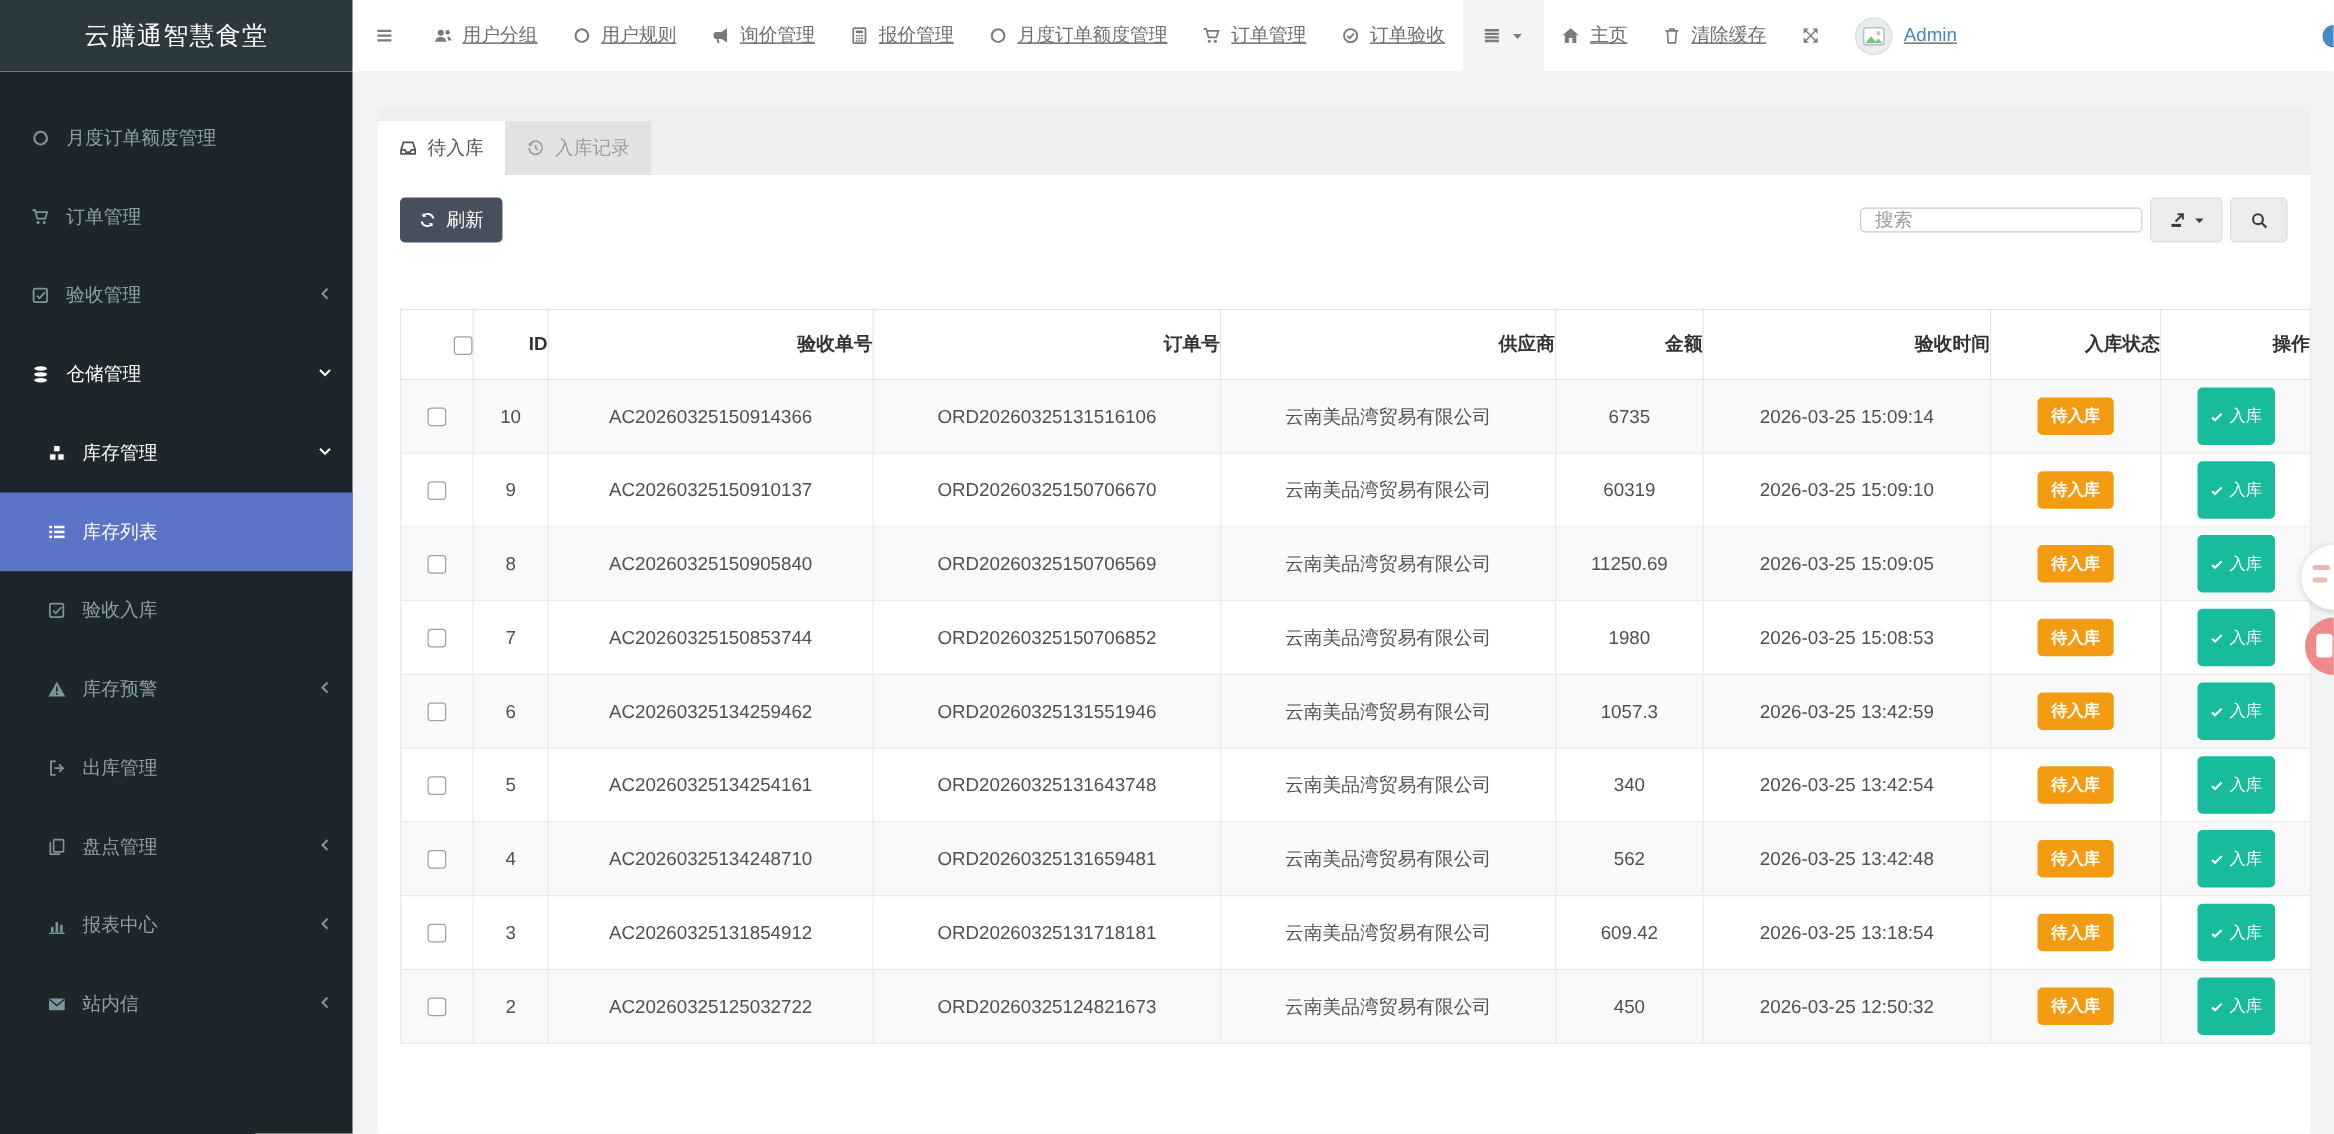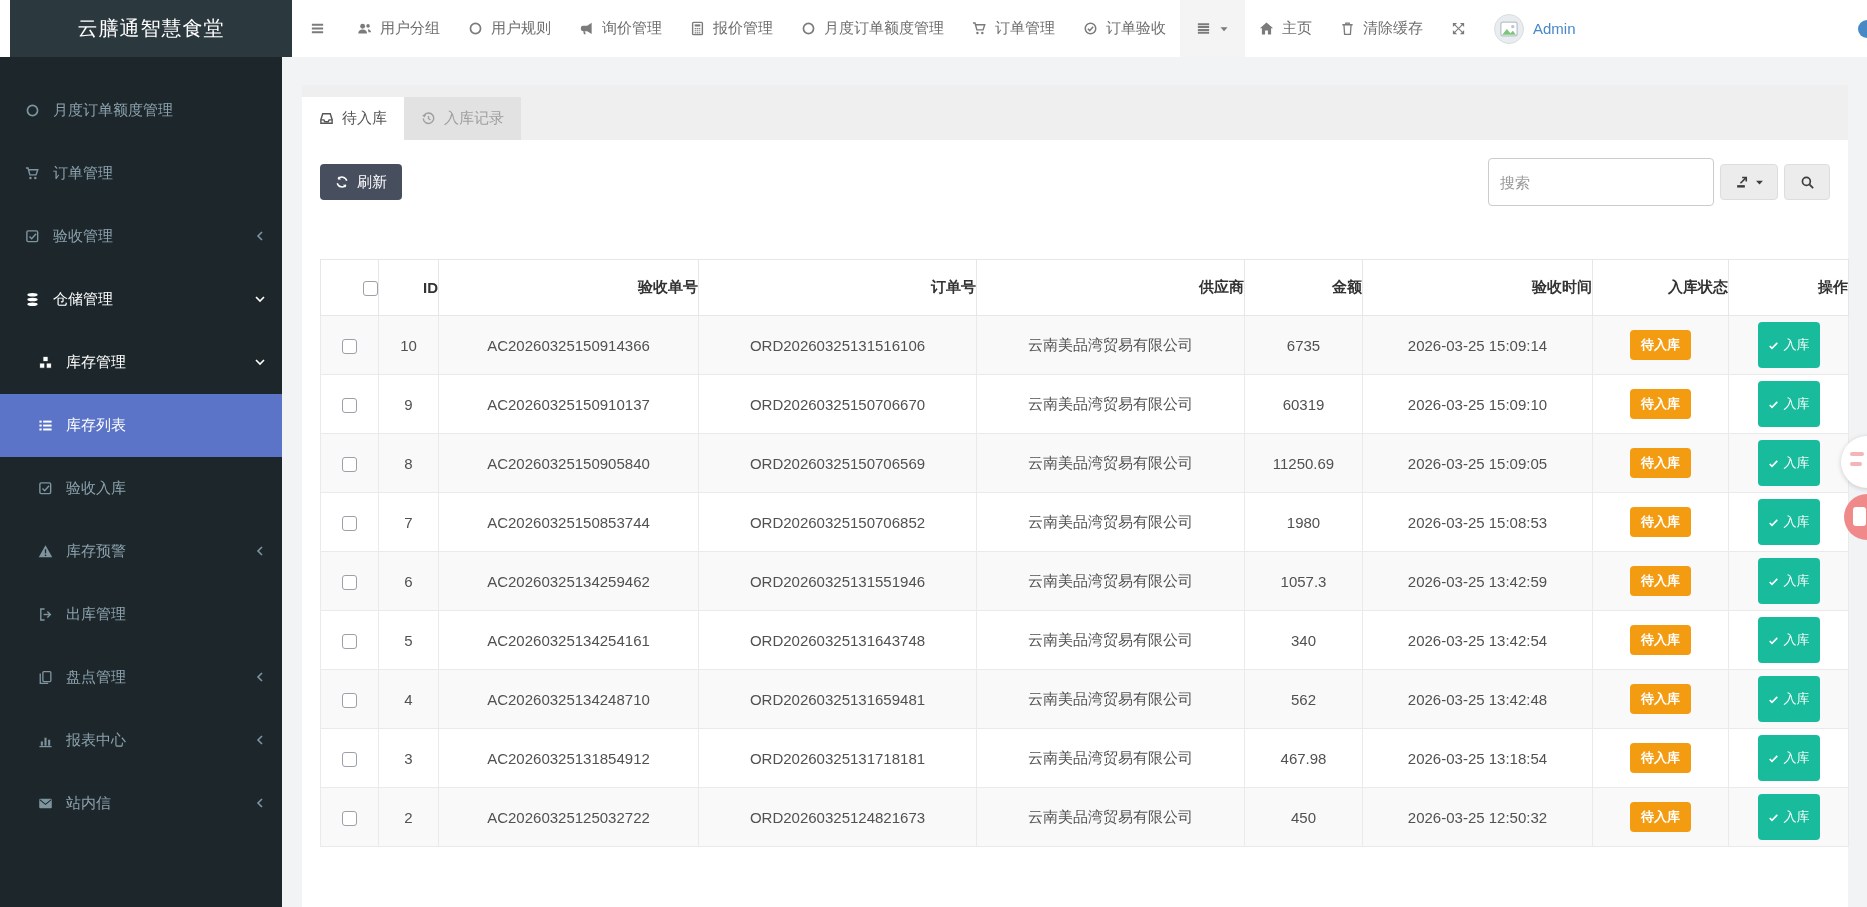--- a/index.html
+++ b/index.html
@@ -6,22 +6,22 @@
   html,body { width:1867px; height:907px; overflow:hidden; }
   body {
     font-family: "Liberation Sans", "DejaVu Sans", sans-serif;
     background:#f1f3f4; position:relative; color:#555;
   }
   svg.i { width:15px; height:15px; flex:0 0 auto; display:block; }
 
   
   .navbar { position:absolute; top:0; left:0; right:0; height:57px; background:#fff; display:flex; z-index:6; overflow:hidden; }
   .brand { width:282px; flex:0 0 282px; background:#2b383e; color:#fff; font-size:20px;
-           display:flex; align-items:center; justify-content:center; letter-spacing:1px;margin-left:10px; }
-  .nav-main { flex:1; display:flex; align-items:stretch; position:relative; }
+           display:flex; align-items:center; justify-content:center; letter-spacing:1px; }
+  .nav-main { flex:1; display:flex; align-items:stretch; position:relative;text-decoration:underline; }
   .nav-item { display:flex; align-items:center; gap:8px; padding:0 14px; color:#6e6e6e; font-size:15px; cursor:pointer; white-space:nowrap; }
   .nav-item svg { color:#7b7b7b; }
   .nav-burger { padding:0 18px; }
   .nav-dropdown { background:#f4f4f4; padding:0 16px; }
   .nav-user { gap:9px; }
   .avatar { width:30px; height:30px; border-radius:50%; background:#e9edf0; border:1px solid #d7dde1;
             display:flex; align-items:center; justify-content:center; overflow:hidden; }
   .uname { color:#4788c7; }
   .edge-frag { position:absolute; right:-9px; top:20px; width:18px; height:18px; border-radius:50%; background:#4788c7; }
 
@@ -52,21 +52,21 @@
   .alert-info { background:#2086ea; color:#fff; height:54px; border-radius:4px; display:flex;
                 align-items:center; gap:9px; padding:0 16px; font-size:15px; margin-bottom:16px; }
   .alert-info svg { width:16px; height:16px; }
 
   .toolbar { display:flex; align-items:center; margin-bottom:53px; }
   .btn-refresh { background:#474f5f; color:#fff; border:none; border-radius:4px; height:36px;
                  padding:16px 15px; font-size:15px; display:flex; align-items:center; gap:8px; cursor:pointer;
                  font-family:Liberation Serif, serif; }
   .btn-refresh svg { color:#fff; width:14px; height:14px; }
   .search-group { margin-left:auto; display:flex; gap:6px; align-items:center; }
-  .search-input { width:226px; height:48px; border:1px solid #ccc; border-radius:4px; padding:0 11px;
+  .search-input { width:226px; height:20px; border:1px solid #ccc; border-radius:4px; padding:0 11px;
                   font-size:15px; color:#555; font-family:inherit; outline:none; }
   .search-input::placeholder { color:#9a9a9a; }
   .tool-btn { height:36px; border:1px solid #ddd; background:#ececec; border-radius:4px;
               display:flex; align-items:center; justify-content:center; gap:5px; color:#3d3d3d; cursor:pointer; }
   .tool-btn.export { width:58px; }
   .tool-btn.search { width:46px; }
 
   
   table { width:100%; border-collapse:collapse; table-layout:fixed; font-size:15px; color:#515151;
           border:1px solid #ddd; }
@@ -513,21 +513,21 @@
         <span>入库</span>
       </button>
     </td>
   </tr>
           <tr>
     <td><span class="checkbox"></span></td>
     <td>3</td>
     <td>AC20260325131854912</td>
     <td>ORD20260325131718181</td>
     <td>云南美品湾贸易有限公司</td>
-    <td>467.98</td>
+    <td>609.42</td>
     <td>2026-03-25 13:18:54</td>
     <td><span class="badge-status">待入库</span></td>
     <td>
       <button class="btn-inbound">
         <svg viewBox="0 0 16 16">
                   <path d="M2.5 8.7l3.3 3.3 7.7-7.7" fill="none" stroke="currentColor" stroke-width="2.4"></path>
                 </svg>
         <span>入库</span>
       </button>
     </td>

